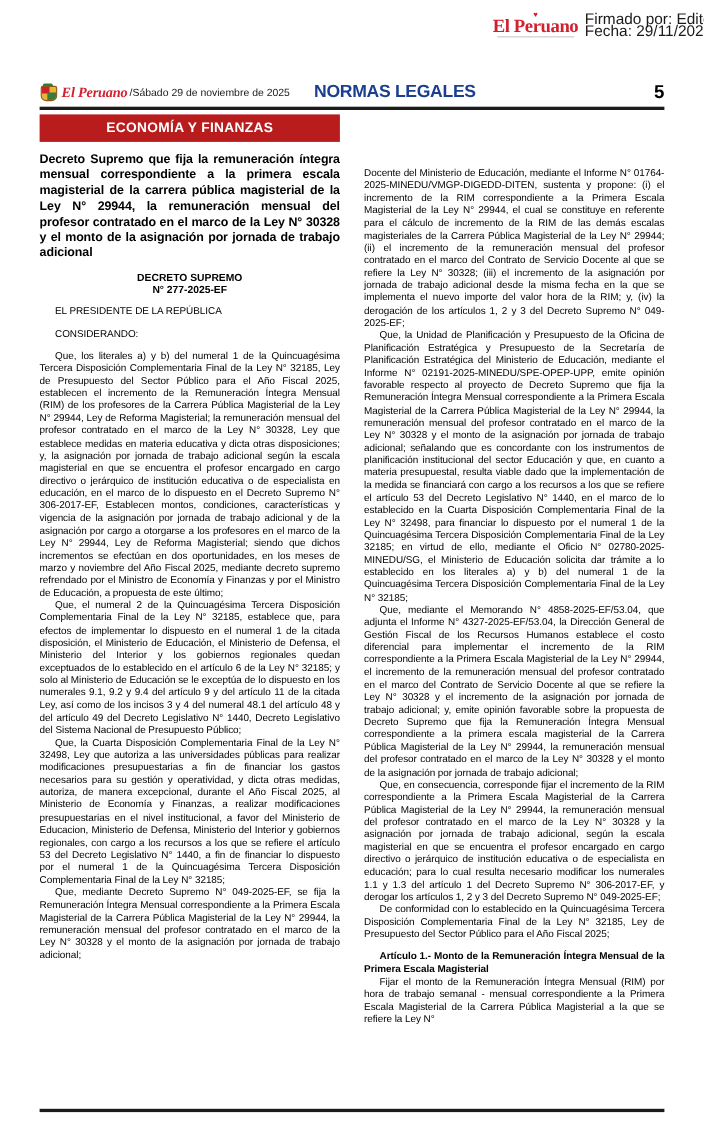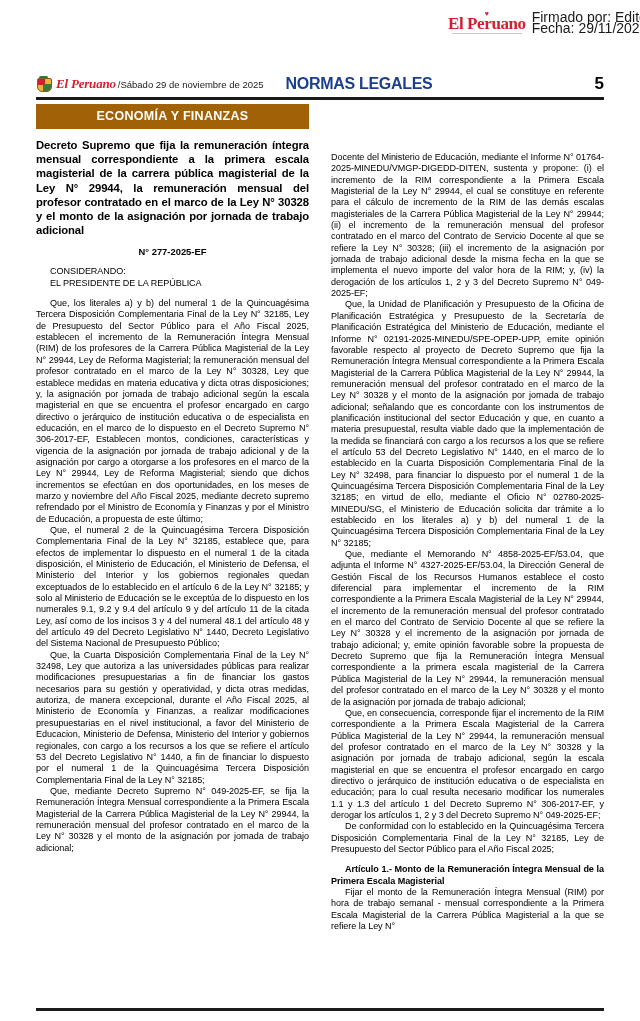--- a/index.html
+++ b/index.html
@@ -167,21 +167,21 @@
   .col {
     position: absolute;
     top: 0;
     width: 273px;
   }
   .col-left { left: 0; }
   .col-right { left: 295px; margin-top: 48px; }
 
   
   .section-banner {
-    background: #a16207;
+    background: #b91c1c;
     color: #ffffff;
     text-align: center;
     font-weight: bold;
     font-size: 12.5px;
     letter-spacing: 0.3px;
     padding: 5px 0 6px 0;
     margin-bottom: 9px;
   }
 
   
@@ -261,25 +261,26 @@
 
 <div class="columns">
 
   <div class="col col-left">
 
     <div class="section-banner">ECONOMÍA Y FINANZAS</div>
 
     <div class="headline">Decreto Supremo que fija la remuneración íntegra mensual correspondiente a la primera escala magisterial de la carrera pública magisterial de la Ley N° 29944, la remuneración mensual del profesor contratado en el marco de la Ley N° 30328 y el monto de la asignación por jornada de trabajo adicional</div>
 
     <div class="decree-label">
+      <div>DECRETO SUPREMO</div>
       <div>N° 277-2025-EF</div>
     </div>
 
+    <p class="body indent">EL PRESIDENTE DE LA REPÚBLICA</p>
     <p class="body indent gap">CONSIDERANDO:</p>
-    <p class="body indent">EL PRESIDENTE DE LA REPÚBLICA</p>
 
     <p class="body indent gap">Que, los literales a) y b) del numeral 1 de la Quincuagésima Tercera Disposición Complementaria Final de la Ley N° 32185, Ley de Presupuesto del Sector Público para el Año Fiscal 2025, establecen el incremento de la Remuneración Íntegra Mensual (RIM) de los profesores de la Carrera Pública Magisterial de la Ley N° 29944, Ley de Reforma Magisterial; la remuneración mensual del profesor contratado en el marco de la Ley N° 30328, Ley que establece medidas en materia educativa y dicta otras disposiciones; y, la asignación por jornada de trabajo adicional según la escala magisterial en que se encuentra el profesor encargado en cargo directivo o jerárquico de institución educativa o de especialista en educación, en el marco de lo dispuesto en el Decreto Supremo N° 306-2017-EF, Establecen montos, condiciones, características y vigencia de la asignación por jornada de trabajo adicional y de la asignación por cargo a otorgarse a los profesores en el marco de la Ley N° 29944, Ley de Reforma Magisterial; siendo que dichos incrementos se efectúan en dos oportunidades, en los meses de marzo y noviembre del Año Fiscal 2025, mediante decreto supremo refrendado por el Ministro de Economía y Finanzas y por el Ministro de Educación, a propuesta de este último;</p>
     <p class="body indent">Que, el numeral 2 de la Quincuagésima Tercera Disposición Complementaria Final de la Ley N° 32185, establece que, para efectos de implementar lo dispuesto en el numeral 1 de la citada disposición, el Ministerio de Educación, el Ministerio de Defensa, el Ministerio del Interior y los gobiernos regionales quedan exceptuados de lo establecido en el artículo 6 de la Ley N° 32185; y solo al Ministerio de Educación se le exceptúa de lo dispuesto en los numerales 9.1, 9.2 y 9.4 del artículo 9 y del artículo 11 de la citada Ley, así como de los incisos 3 y 4 del numeral 48.1 del artículo 48 y del artículo 49 del Decreto Legislativo N° 1440, Decreto Legislativo del Sistema Nacional de Presupuesto Público;</p>
     <p class="body indent">Que, la Cuarta Disposición Complementaria Final de la Ley N° 32498, Ley que autoriza a las universidades públicas para realizar modificaciones presupuestarias a fin de financiar los gastos necesarios para su gestión y operatividad, y dicta otras medidas, autoriza, de manera excepcional, durante el Año Fiscal 2025, al Ministerio de Economía y Finanzas, a realizar modificaciones presupuestarias en el nivel institucional, a favor del Ministerio de Educacion, Ministerio de Defensa, Ministerio del Interior y gobiernos regionales, con cargo a los recursos a los que se refiere el artículo 53 del Decreto Legislativo N° 1440, a fin de financiar lo dispuesto por el numeral 1 de la Quincuagésima Tercera Disposición Complementaria Final de la Ley N° 32185;</p>
     <p class="body indent">Que, mediante Decreto Supremo N° 049-2025-EF, se fija la Remuneración Íntegra Mensual correspondiente a la Primera Escala Magisterial de la Carrera Pública Magisterial de la Ley N° 29944, la remuneración mensual del profesor contratado en el marco de la Ley N° 30328 y el monto de la asignación por jornada de trabajo adicional;</p>
   </div>
 
   <div class="col col-right">
     <p class="body noindent">Docente del Ministerio de Educación, mediante el Informe N° 01764-2025-MINEDU/VMGP-DIGEDD-DITEN, sustenta y propone: (i) el incremento de la RIM correspondiente a la Primera Escala Magisterial de la Ley N° 29944, el cual se constituye en referente para el cálculo de incremento de la RIM de las demás escalas magisteriales de la Carrera Pública Magisterial de la Ley N° 29944; (ii) el incremento de la remuneración mensual del profesor contratado en el marco del Contrato de Servicio Docente al que se refiere la Ley N° 30328; (iii) el incremento de la asignación por jornada de trabajo adicional desde la misma fecha en la que se implementa el nuevo importe del valor hora de la RIM; y, (iv) la derogación de los artículos 1, 2 y 3 del Decreto Supremo N° 049-2025-EF;</p>
     <p class="body indent">Que, la Unidad de Planificación y Presupuesto de la Oficina de Planificación Estratégica y Presupuesto de la Secretaría de Planificación Estratégica del Ministerio de Educación, mediante el Informe N° 02191-2025-MINEDU/SPE-OPEP-UPP, emite opinión favorable respecto al proyecto de Decreto Supremo que fija la Remuneración Íntegra Mensual correspondiente a la Primera Escala Magisterial de la Carrera Pública Magisterial de la Ley N° 29944, la remuneración mensual del profesor contratado en el marco de la Ley N° 30328 y el monto de la asignación por jornada de trabajo adicional; señalando que es concordante con los instrumentos de planificación institucional del sector Educación y que, en cuanto a materia presupuestal, resulta viable dado que la implementación de la medida se financiará con cargo a los recursos a los que se refiere el artículo 53 del Decreto Legislativo N° 1440, en el marco de lo establecido en la Cuarta Disposición Complementaria Final de la Ley N° 32498, para financiar lo dispuesto por el numeral 1 de la Quincuagésima Tercera Disposición Complementaria Final de la Ley 32185; en virtud de ello, mediante el Oficio N° 02780-2025-MINEDU/SG, el Ministerio de Educación solicita dar trámite a lo establecido en los literales a) y b) del numeral 1 de la Quincuagésima Tercera Disposición Complementaria Final de la Ley N° 32185;</p>

